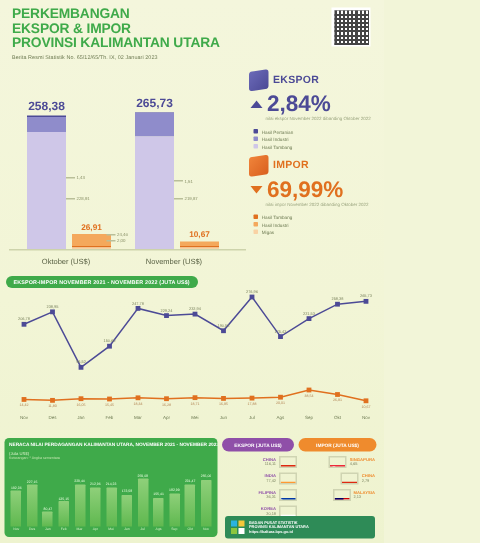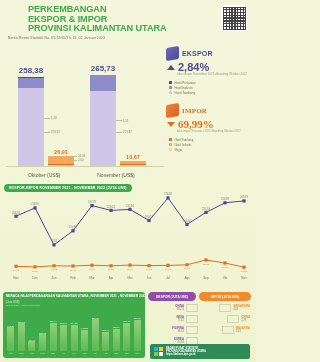--- a/index.html
+++ b/index.html
@@ -13,21 +13,21 @@
     position: relative;
     width: 256px; height: 362px;
     background: linear-gradient(180deg,#f4f6dc 0%,#f2f5d6 55%,#eef3cf 100%);
     overflow: hidden;
   }
 
   
   .header { position: absolute; left: 8px; top: 5px; width: 160px; }
   .h-title {
     color: #3faa4a; font-weight: bold; font-size: 9.2px;
-    line-height: 9.6px; letter-spacing: -0.1px; margin-left: 20px;
+    line-height: 9.6px; letter-spacing: -0.1px;
   }
   .h-title span { display: block; white-space: nowrap; }
   .h-sub {
     margin-top: 2.5px; color: #6d7a52; font-size: 3.6px;
     letter-spacing: 0.05px; white-space: nowrap;
   }
   .qr {
     position: absolute; right: 9px; top: 5px;
     width: 26px; height: 26px; background: #fff; padding: 1.5px;
   }
@@ -36,36 +36,36 @@
     background-image:
       repeating-linear-gradient(90deg,#2b2b2b 0 1.4px,transparent 1.4px 2.8px),
       repeating-linear-gradient(0deg,#2b2b2b 0 1.4px,transparent 1.4px 2.8px);
     background-color: #fff;
     opacity: .88;
   }
 
   
   .card { position: absolute; left: 166px; width: 86px; }
   .card-ekspor { top: 47px; }
-  .card-impor  { top: 104px; font-family: Liberation Serif, serif; }
+  .card-impor  { top: 104px; }
   .card-head { display: flex; align-items: center; gap: 3px; }
   .cube {
     width: 13px; height: 13px; border-radius: 2px;
     transform: skewY(-8deg);
   }
   .cube.ek { background: linear-gradient(135deg,#6b6ab8,#4c4a96); }
   .cube.im { background: linear-gradient(135deg,#f0843a,#d9601f); }
   .card-title { font-size: 7px; font-weight: bold; letter-spacing: .2px; }
   .card-ekspor .card-title { color: #4c4a96; }
   .card-impor  .card-title { color: #e0701f; }
   .card-val { display: flex; align-items: center; gap: 3px; margin: 1px 0 0 1px; }
   .tri { width: 0; height: 0; border-left: 4px solid transparent; border-right: 4px solid transparent; }
   .tri.up   { border-bottom: 5.5px solid #4c4a96; }
   .tri.down { border-top: 5.5px solid #e0701f; }
-  .pct { font-size: 11px; font-weight: bold; }
+  .pct { font-size: 15px; font-weight: bold; }
   .card-ekspor .pct { color: #4c4a96; }
   .card-impor  .pct { color: #e0701f; }
   .card-note { font-size: 3px; color: #9aa47e; margin-left: 11px; line-height: 3.6px; }
   .legend { margin: 4px 0 0 3px; }
   .lg-row { display: flex; align-items: center; gap: 2.5px; margin-bottom: 1.2px; }
   .lg-sw { width: 3px; height: 3px; border-radius: .5px; }
   .lg-tx { font-size: 3.1px; color: #6d7a52; white-space: nowrap; }
 
   
   .barchart { position: absolute; left: 6px; top: 58px; width: 158px; height: 120px; }

